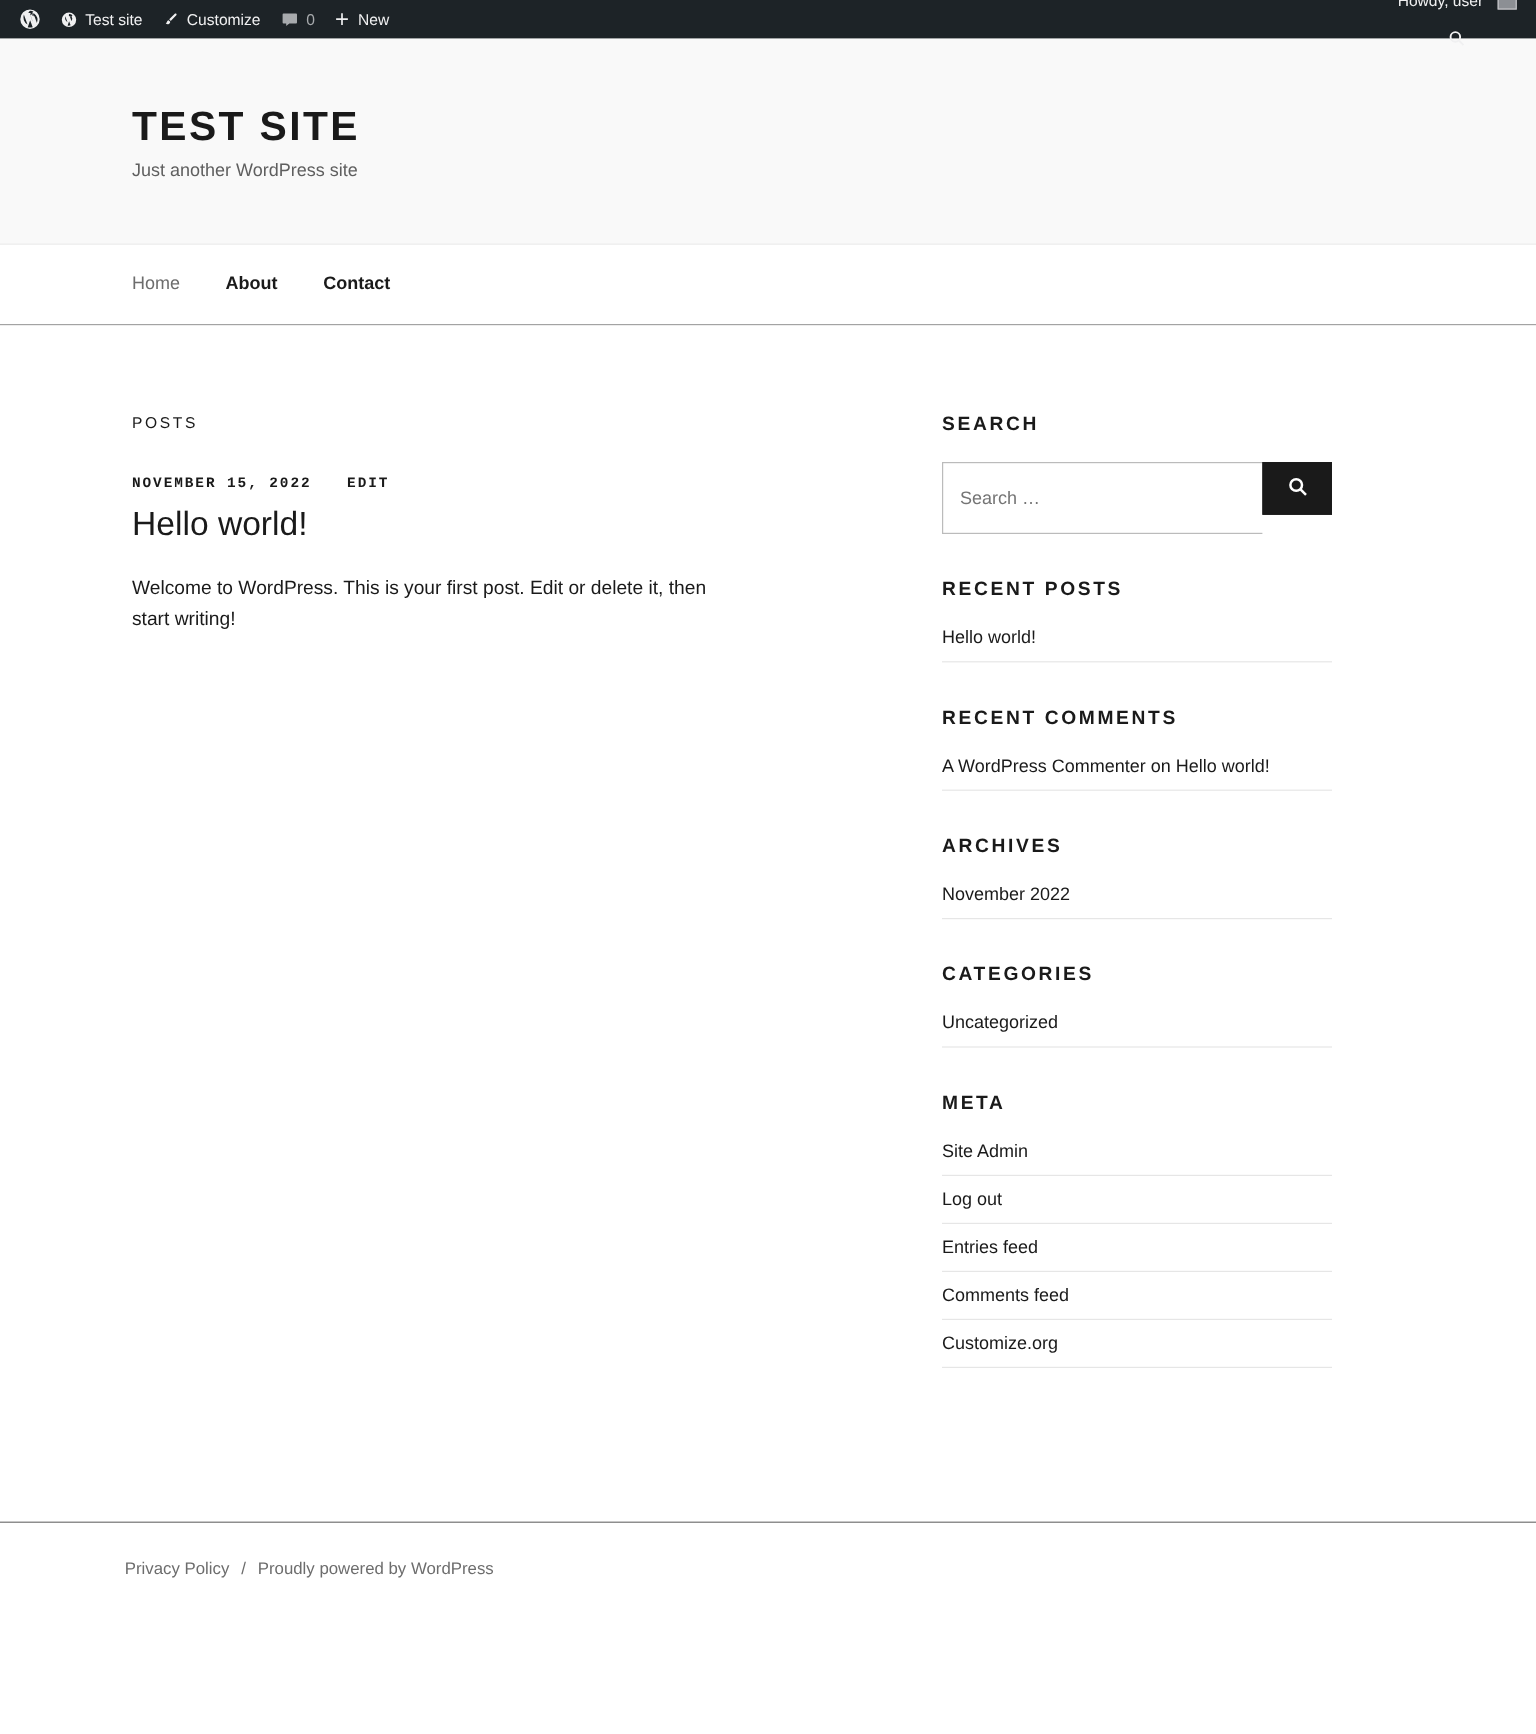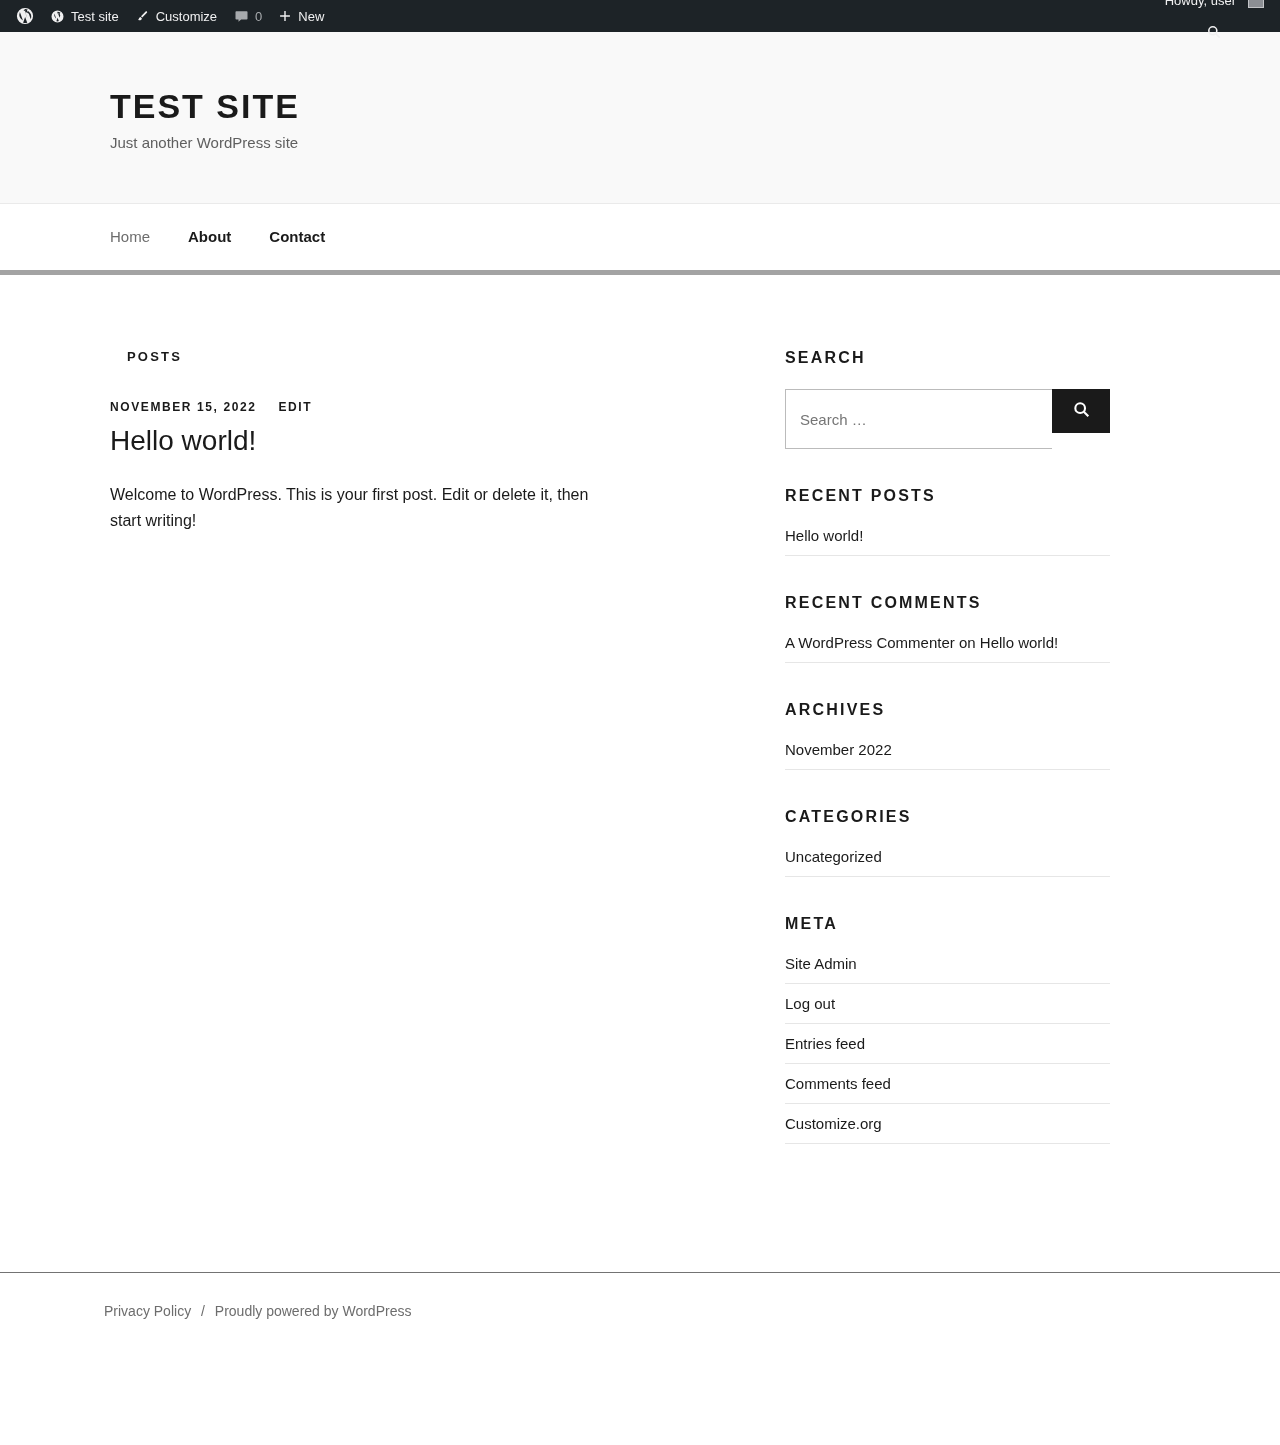--- a/index.html
+++ b/index.html
@@ -78,21 +78,21 @@
     text-transform: uppercase;
   }
   .site-desc {
     font-size: 15px;
     color: #5f5f5f;
     margin: 0;
   }
 
   
   .site-nav {
-    border-bottom: 5px solid #a3a3a3;
+    border-bottom: 1px solid #a3a3a3;
     background: #fff;
   }
   .nav-list {
     display: flex;
     align-items: center;
     list-style: none;
     margin: 0;
     padding: 0;
     height: 66px;
   }
@@ -110,31 +110,32 @@
     display: flex;
     padding-top: 74px;
     gap: 0;
   }
   .primary { width: 580px; padding-right: 0; }
   .secondary { width: 325px; margin-left: 95px; }
 
   .section-label {
     font-size: 13px;
     letter-spacing: 2.2px;
-    font-weight: bold;
+    font-weight: normal;
     text-transform: uppercase;
-    margin: 0 0 36px 17px;
+    margin: 0 0 36px 0;
     color: #1a1a1a;
   }
   .entry-meta {
     font-size: 12px;
     letter-spacing: 1.6px;
     font-weight: bold;
     text-transform: uppercase;
     margin-bottom: 10px;
+    font-family: Liberation Mono, monospace;
   }
   .entry-meta a { color: #1a1a1a; text-decoration: none; }
   .entry-meta .sep { display: inline-block; width: 12px; }
   .entry-title {
     font-size: 28px;
     font-weight: normal;
     margin: 0 0 24px 0;
     line-height: 1.2;
   }
   .entry-title a { color: #1a1a1a; text-decoration: none; }

